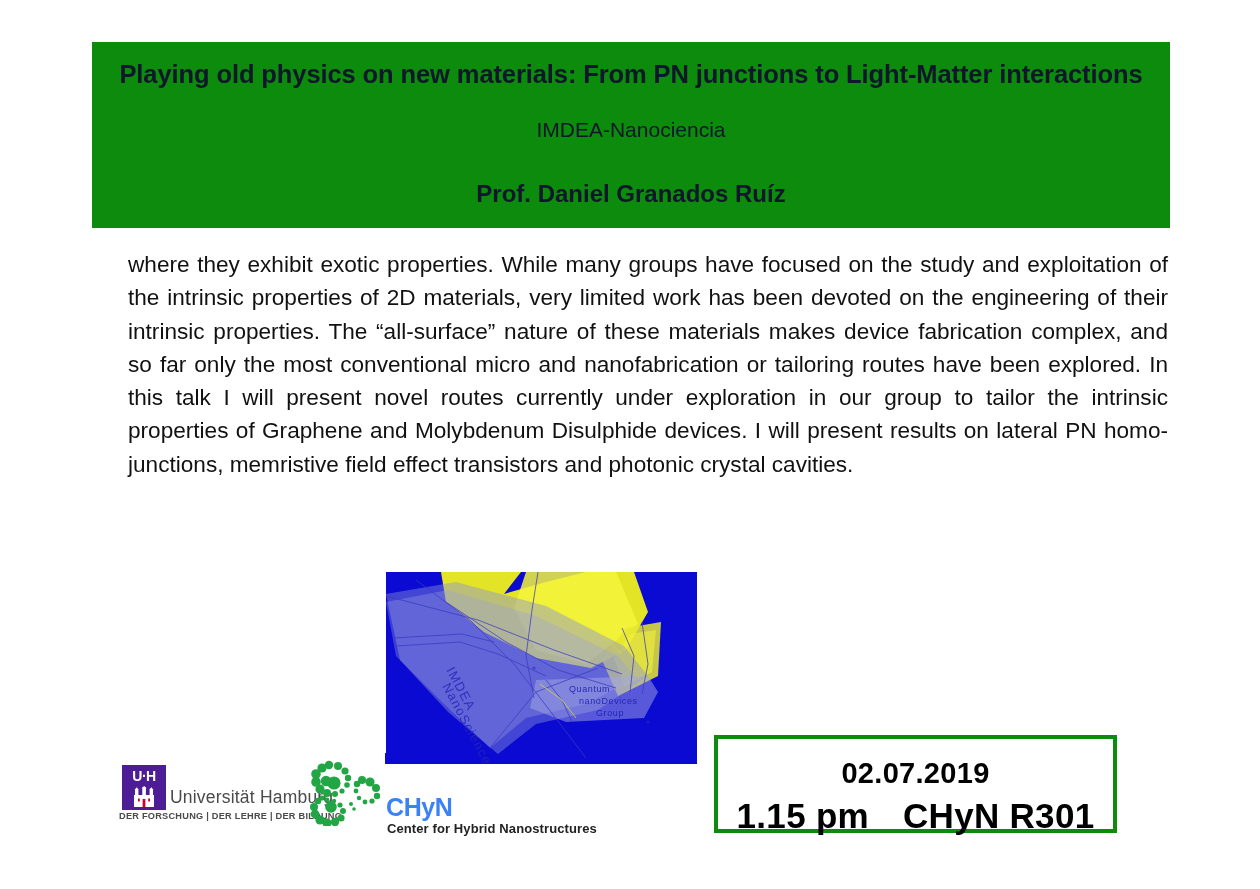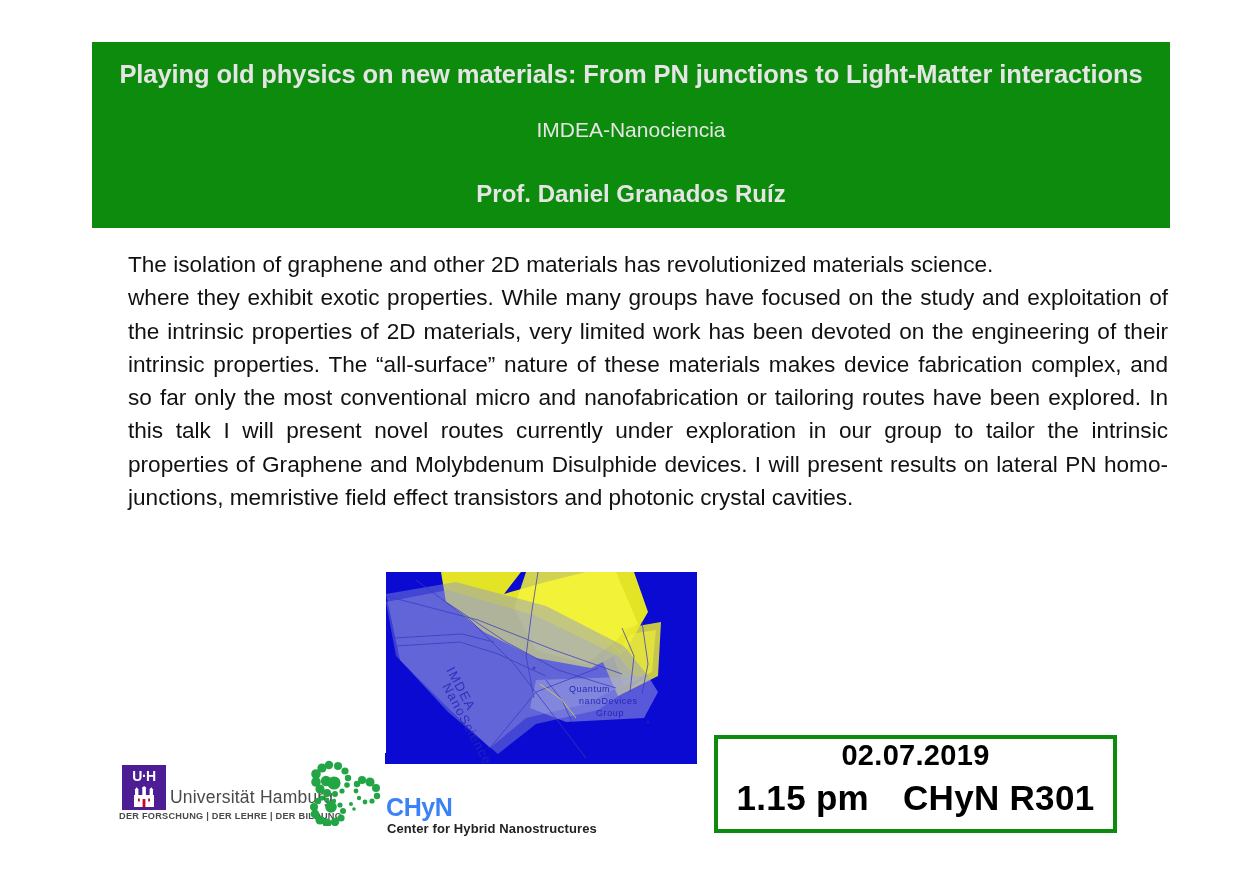--- a/index.html
+++ b/index.html
@@ -17,21 +17,21 @@
   }
 
   
   #header-band {
     position: absolute;
     left: 92px;
     top: 42px;
     width: 1078px;
     height: 186px;
     background: #0c8b0c;
-    color: #e5e5e5;
+    color: #0f172a;
     text-align: center;
     box-sizing: border-box;
     padding-top: 17px;
   }
   #talk-title {
     font-size: 25.5px;
     font-weight: bold;
     letter-spacing: -0.1px;
     line-height: 1.2;
     margin: 0;
@@ -186,21 +186,21 @@
   #info-box {
     position: absolute;
     left: 714px;
     top: 735px;
     width: 403px;
     height: 98px;
     border: 4px solid #0c8b0c;
     background: #ffffff;
     box-sizing: border-box;
     text-align: center;
-    padding-top: 0;
+    padding-top: 18px;
   }
   #info-date {
     font-size: 29px;
     font-weight: bold;
     letter-spacing: 0.3px;
     margin: 0;
   }
   #info-time-room {
     font-size: 35px;
     font-weight: bold;
@@ -213,21 +213,20 @@
 </head>
 <body>
 
 <div id="header-band">
   <div id="talk-title">Playing old physics on new materials: From PN junctions to Light-Matter interactions</div>
   <div id="affiliation">IMDEA-Nanociencia</div>
   <div id="speaker-name">Prof. Daniel Granados Ruíz</div>
 </div>
 
 <div id="abstract">
-  <p class="line-lead">The isolation of graphene and other 2D materials has revolutionized materials science.</p>
   <p class="just">where they exhibit exotic properties. While many groups have focused on the study and exploitation of the intrinsic properties of 2D materials, very limited work has been devoted on the engineering of their intrinsic properties. The “all-surface” nature of these materials makes device fabrication complex, and so far only the most conventional micro and nanofabrication or tailoring routes have been explored. In this talk I will present novel routes currently under exploration in our group to tailor the intrinsic properties of Graphene and Molybdenum Disulphide devices. I will present results on lateral PN homo-junctions, memristive field effect transistors and photonic crystal cavities.</p>
 </div>
 
 <div id="sample-photo">
   <svg width="311" height="192" viewBox="0 0 311 192">
     <rect x="0" y="0" width="311" height="192" fill="#0a0ad2"></rect>
 
     <polygon points="55,0 135,0 118,22 160,10 200,0 248,0 262,40 240,78 205,96 150,86 98,60 60,30" fill="#f0f01e" opacity="0.95"></polygon>
     <polygon points="140,0 230,0 252,52 200,92 150,78 128,36" fill="#f4f43c" opacity="0.85"></polygon>
 

